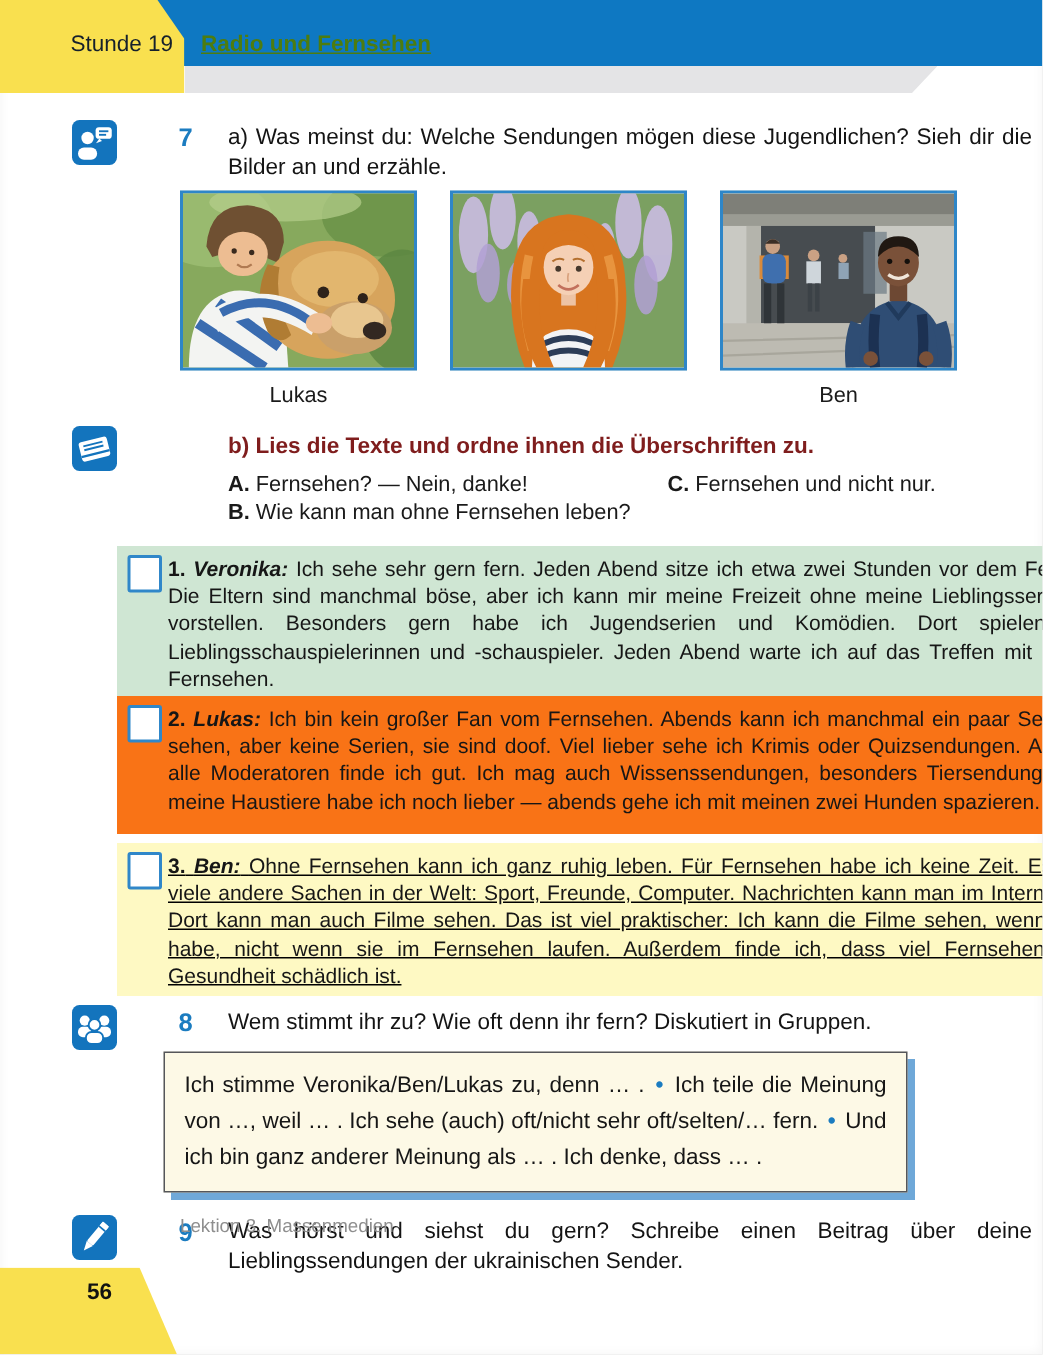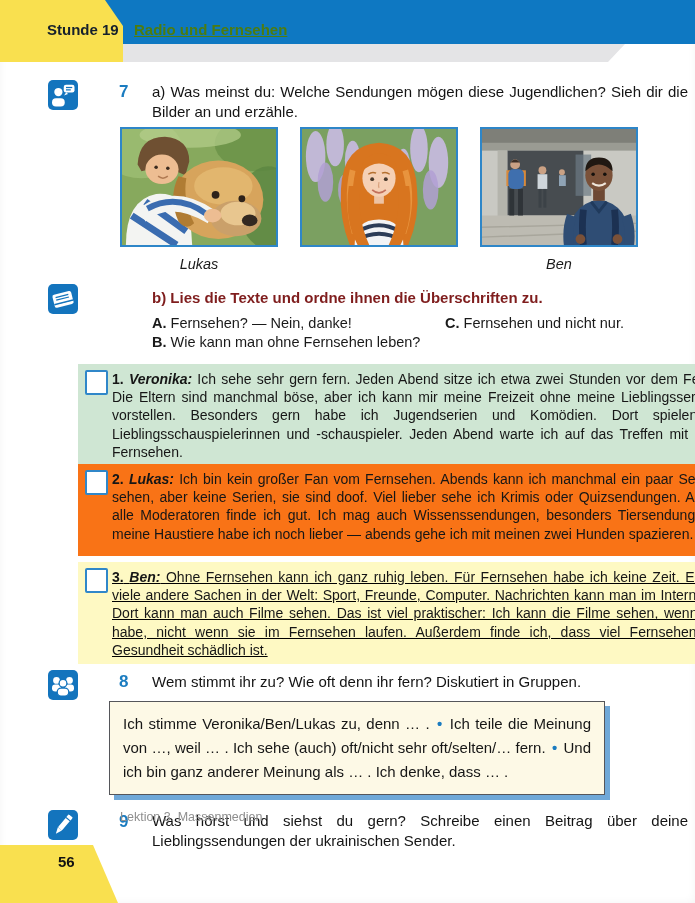--- a/index.html
+++ b/index.html
@@ -5,33 +5,33 @@
   html,body{margin:0;padding:0;background:#ececec;}
   .page{position:relative;width:695px;height:903px;margin:0 auto;background:#ffffff;
         font-family:"Liberation Sans",sans-serif;overflow:hidden;
         box-shadow:inset 0 0 8px rgba(0,0,0,.05);}
   
   .header-blue{position:absolute;left:0;top:0;width:695px;height:44px;background:#0e78c2;}
   .header-gray{position:absolute;left:123px;top:44px;width:502px;height:18px;background:#e4e4e6;
                clip-path:polygon(0 0,100% 0,calc(100% - 17px) 100%,0 100%);}
   .header-yellow{position:absolute;left:0;top:0;width:123px;height:62px;background:#f9e04f;
                clip-path:polygon(0 0,105px 0,123px 26px,123px 62px,0 62px);}
-  .hdr-lesson{position:absolute;left:47px;top:21px;font-size:15px;font-weight:bold;color:#15202c;z-index:3;}
+  .hdr-lesson{position:absolute;left:47px;top:21px;font-size:15px;font-weight:normal;color:#15202c;z-index:3;}
   .hdr-topic{position:absolute;left:134px;top:21px;font-size:15px;font-weight:bold;color:#4d7c0f;z-index:3;text-decoration:underline;}
   
   .task-icon{position:absolute;left:48px;width:30px;height:30px;border-radius:5px;background:#1374bd;}
   .task-icon svg{display:block;width:30px;height:30px;}
   .task-num{position:absolute;left:119px;font-size:17px;font-weight:bold;color:#1b7cc0;}
   .task-text{position:absolute;left:152px;width:536px;margin:0;font-size:15px;font-weight:normal;
              color:#141414;line-height:19.5px;text-align:justify;}
   
   .photo-fig{position:absolute;top:127px;width:158px;margin:0;}
   .photo-frame{width:158px;height:120px;border:2px solid #2e86c8;box-sizing:border-box;background:#dfe7dd;}
   .photo-frame svg{display:block;width:154px;height:116px;}
-  .photo-fig figcaption{margin-top:9px;text-align:center;font-size:14.5px;color:#1a1a1a;font-style:italic;}
+  .photo-fig figcaption{margin-top:9px;text-align:center;font-size:14.5px;color:#1a1a1a;}
   
   .b-heading{position:absolute;left:152px;top:289px;margin:0;font-size:15px;font-weight:bold;color:#7f1d1d;}
   .option{position:absolute;font-size:14.5px;color:#1a1a1a;white-space:nowrap;}
   .option b{font-weight:bold;}
   
   .tblock{position:absolute;left:78px;width:684px;box-sizing:border-box;padding:6px 12px 5px 34px;}
   .tblock p{margin:0;font-size:14px;line-height:18.2px;text-align:justify;color:#161616;}
   .tblock .num{font-weight:bold;}
   .tblock .nm{font-weight:bold;font-style:italic;}
   .green{background:#cfe6d3;min-height:96px;}

